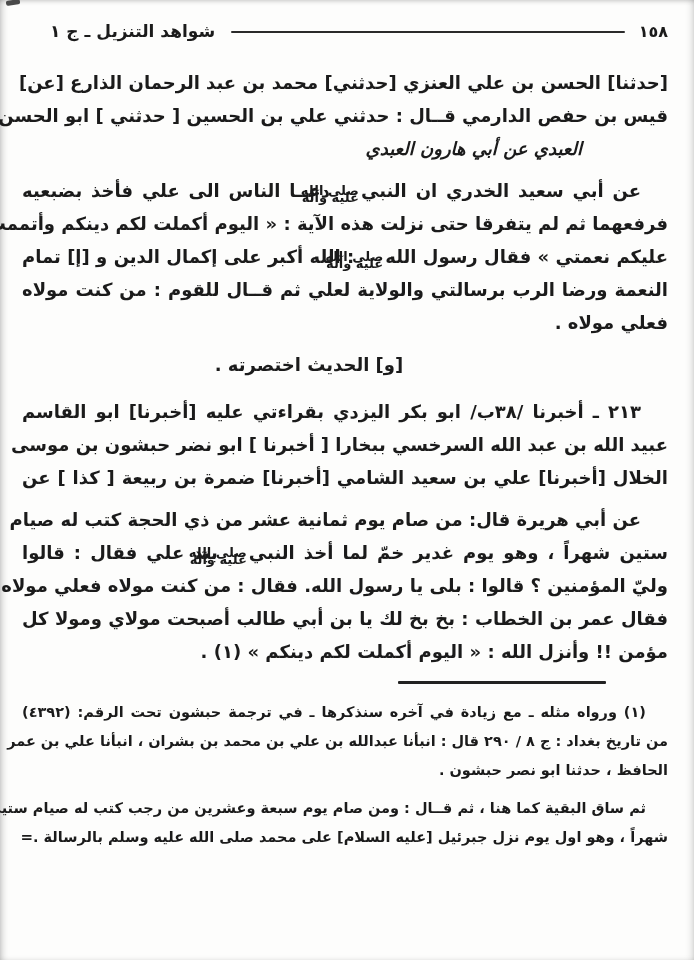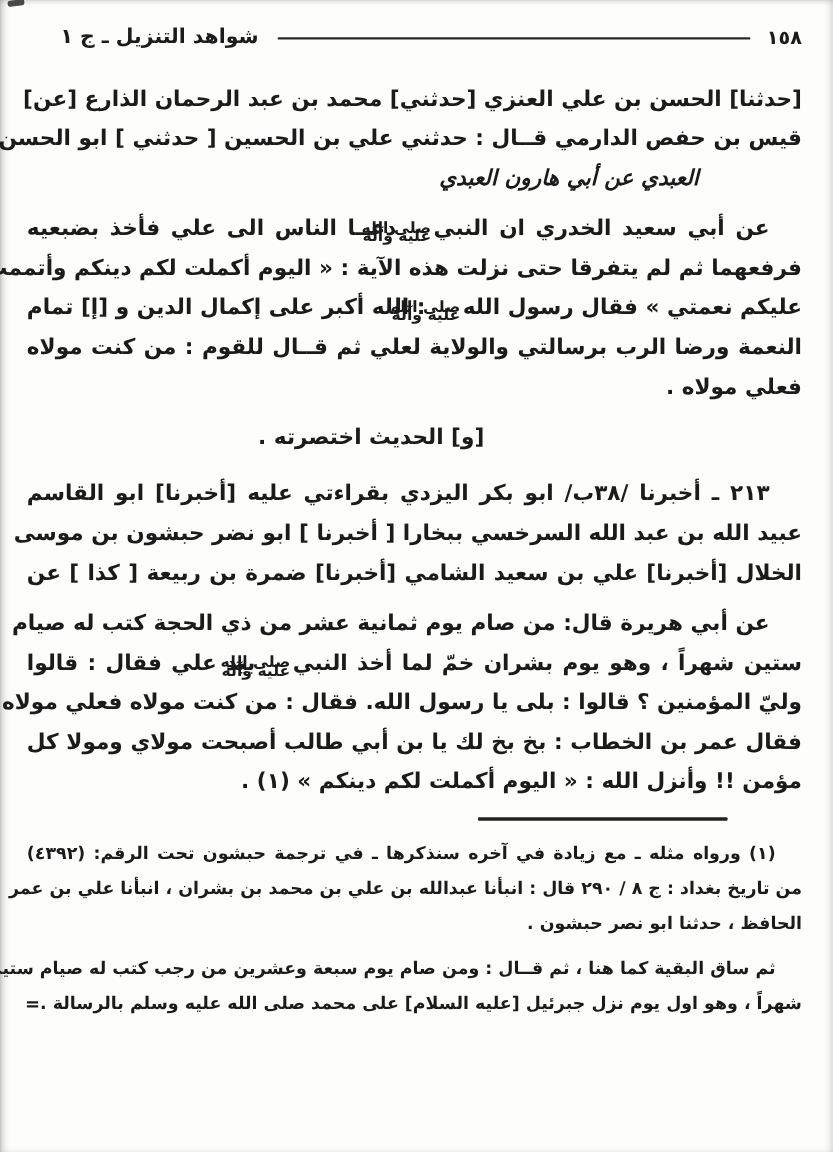--- a/index.html
+++ b/index.html
@@ -103,21 +103,21 @@
     </div>
 
     <div class="para" style="margin-top:14px">
       <div class="line just ind1">٢١٣ ـ أخبرنا /٣٨ب/ ابو بكر اليزدي بقراءتي عليه [أخبرنا] ابو القاسم</div>
       <div class="line just">عبيد الله بن عبد الله السرخسي ببخارا [ أخبرنا ] ابو نضر حبشون بن موسى</div>
       <div class="line just">الخلال [أخبرنا] علي بن سعيد الشامي [أخبرنا] ضمرة بن ربيعة [ كذا ] عن</div>
     </div>
 
     <div class="para">
       <div class="line just ind1">عن أبي هريرة قال: من صام يوم ثمانية عشر من ذي الحجة كتب له صيام</div>
-      <div class="line just"><span>ستين شهراً ، وهو يوم بشران خمّ لما أخذ النبي</span><span class="pbuh"><span>صلى الله</span><span>عليه وآله</span></span><span>بيد علي فقال : قالوا</span></div>
+      <div class="line just"><span>ستين شهراً ، وهو يوم غدير خمّ لما أخذ النبي</span><span class="pbuh"><span>صلى الله</span><span>عليه وآله</span></span><span>بيد علي فقال : قالوا</span></div>
       <div class="line just">وليّ المؤمنين ؟ قالوا : بلى يا رسول الله. فقال : من كنت مولاه فعلي مولاه.</div>
       <div class="line just">فقال عمر بن الخطاب : بخ بخ لك يا بن أبي طالب أصبحت مولاي ومولا كل</div>
       <div class="line start">مؤمن !! وأنزل الله : « اليوم أكملت لكم دينكم » (١) .</div>
     </div>
 
   </main>
 
   <div class="fn-sep"></div>
 
   <footer>

